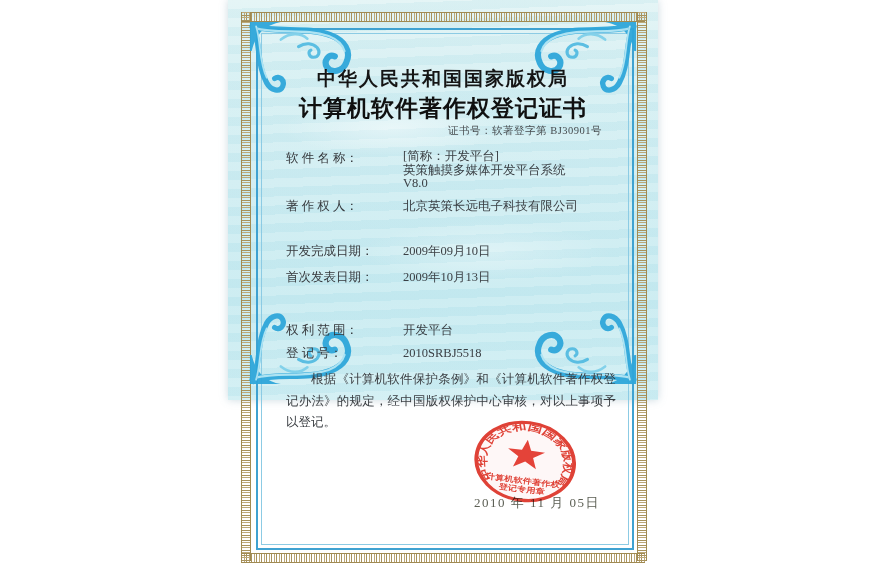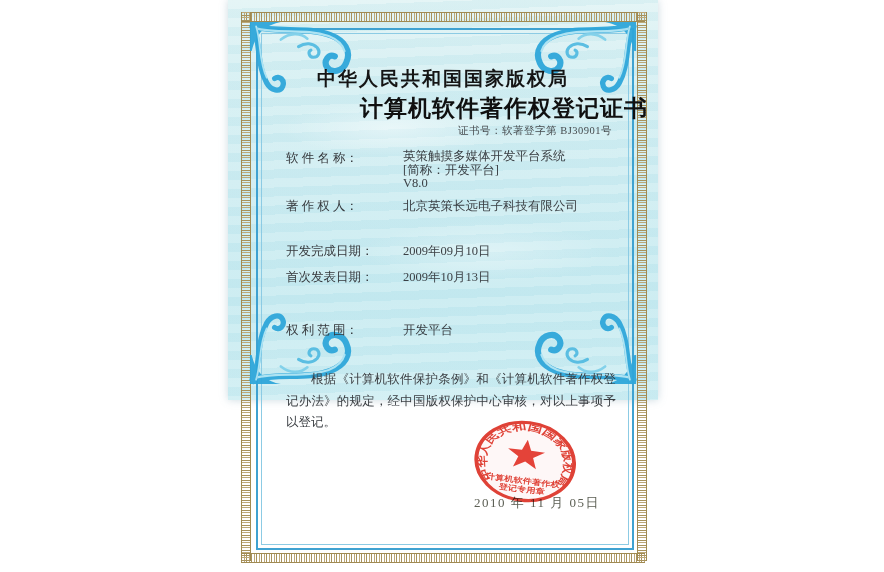--- a/index.html
+++ b/index.html
@@ -28,24 +28,24 @@
   
   .corner{position:absolute;opacity:.95;}
   .corner.tl{left:21px;top:21px;}
   .corner.tr{right:21px;top:21px;transform:scaleX(-1);}
   .corner.bl{left:21px;bottom:15px;transform:scaleY(-1);}
   .corner.br{right:21px;bottom:15px;transform:scale(-1,-1);}
   
   .authority{position:absolute;left:0;top:66px;width:100%;text-align:center;
     font-family:"DejaVu Sans","Liberation Sans",sans-serif;font-weight:700;
     font-size:19px;letter-spacing:2px;color:#151515;}
-  .cert-title{position:absolute;left:14px;top:93px;width:100%;text-align:center;
+  .cert-title{position:absolute;left:0;top:93px;width:100%;text-align:center;
     font-family:"DejaVu Sans","Liberation Sans",sans-serif;font-weight:700;
-    font-size:23px;letter-spacing:1px;color:#101010;padding-left:47px;}
-  .cert-no{position:absolute;right:46px;top:124px;font-size:10.5px;color:#474b4e;letter-spacing:.5px;}
+    font-size:23px;letter-spacing:1px;color:#101010;}
+  .cert-no{position:absolute;right:56px;top:124px;font-size:10.5px;color:#474b4e;letter-spacing:.5px;}
   .row{position:absolute;left:58px;font-size:12.5px;color:#3b3f43;white-space:nowrap;}
   .row .lbl{display:inline-block;width:117px;color:#36393d;}
   .row .val{color:#3b4045;}
   .multiline .line{line-height:13.5px;}
   .statement{position:absolute;left:58px;top:369px;width:330px;font-size:12.5px;
     line-height:21.5px;color:#393d41;text-indent:2em;text-align:justify;}
   .issue-date{position:absolute;left:246px;top:494px;font-size:13px;letter-spacing:1.5px;
     color:#5d6055;z-index:1;}
   .seal{position:absolute;left:237px;top:403px;z-index:2;opacity:.93;
     transform:rotate(7deg) scale(.98,.78);transform-origin:60px 60px;mix-blend-mode:multiply;}
@@ -92,22 +92,22 @@
     <svg class="corner br" width="115" height="84" viewBox="0 0 130 95">
         <use href="#flourish"></use>
       </svg>
 
     <div class="authority">中华人民共和国国家版权局</div>
     <div class="cert-title">计算机软件著作权登记证书</div>
     <div class="cert-no"><span>证书号：</span><span>软著登字第 BJ30901号</span></div>
 
     <div class="row multiline" style="top:150px">
       <span class="lbl" style="vertical-align:top">软  件  名  称：</span><span class="val" style="display:inline-block">
+        <span class="line" style="display:block">[简称：开发平台]</span>
         <span class="line" style="display:block">英策触摸多媒体开发平台系统</span>
-        <span class="line" style="display:block">[简称：开发平台]</span>
         <span class="line" style="display:block">V8.0</span>
       </span>
     </div>
 
     <div class="row" style="top:198px">
       <span class="lbl">著  作  权  人：</span><span class="val">北京英策长远电子科技有限公司</span>
     </div>
 
     <div class="row" style="top:243px">
       <span class="lbl">开发完成日期：</span><span class="val">2009年09月10日</span>
@@ -115,20 +115,23 @@
 
     <div class="row" style="top:269px">
       <span class="lbl">首次发表日期：</span><span class="val">2009年10月13日</span>
     </div>
 
 
     <div class="row" style="top:322px">
       <span class="lbl">权  利  范  围：</span><span class="val">开发平台</span>
     </div>
 
+    <div class="row" style="top:345px">
+      <span class="lbl">登   记   号：</span><span class="val">2010SRBJ5518</span>
+    </div>
 
     <div class="statement">根据《计算机软件保护条例》和《计算机软件著作权登记办法》的规定，经中国版权保护中心审核，对以上事项予以登记。</div>
 
     <div class="issue-date">2010 年 11 月 05日</div>
 
     <svg class="seal" width="120" height="120" viewBox="0 0 120 120">
       <circle cx="60" cy="58" r="50" fill="rgba(230,60,50,0.04)" stroke="#dd3327" stroke-width="4"></circle>
       <path id="sealArc" d="M 29.6,84 A 40,40 0 1 1 90.4,84" fill="none"></path>
       <text font-size="12" fill="#dd3327" font-weight="bold" textLength="178" lengthAdjust="spacingAndGlyphs" font-family="DejaVu Sans, Liberation Sans, sans-serif">
         <textPath href="#sealArc">中华人民共和国国家版权局</textPath>

